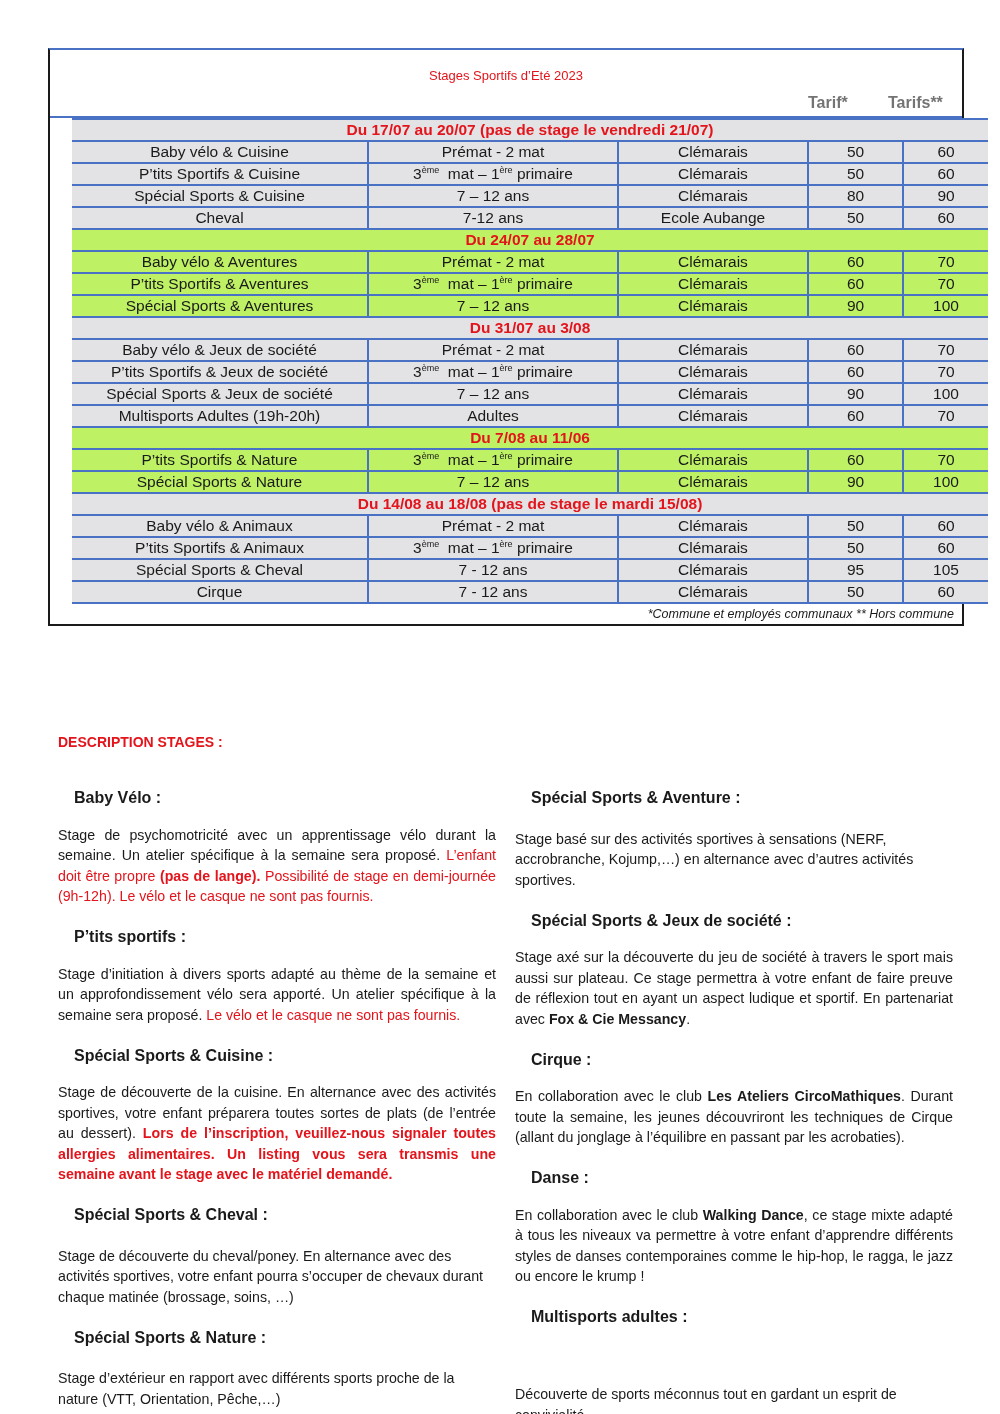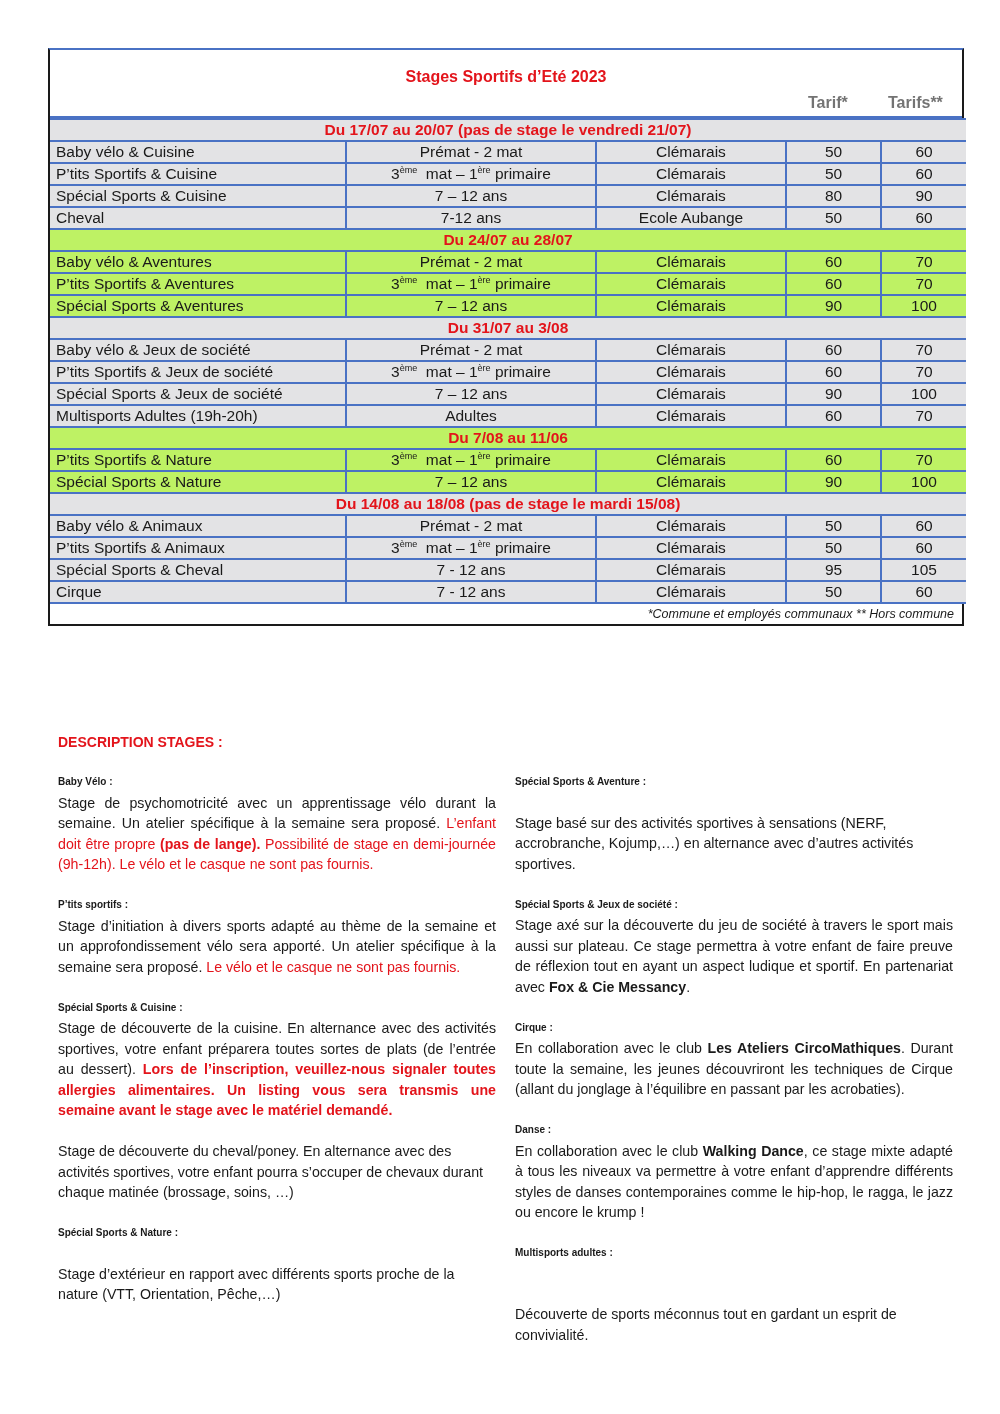--- a/index.html
+++ b/index.html
@@ -5,44 +5,44 @@
   html, body { margin: 0; padding: 0; background: #ffffff; }
   body { width: 1000px; height: 1414px; position: relative; font-family: "Liberation Sans", sans-serif; color: #1a1a1a; overflow: hidden; }
 
   .table-wrap {
     position: absolute; left: 48px; top: 48px; width: 916px;
     border: 2px solid #1a1a1a; border-top: 2px solid #4a72c4; box-sizing: border-box;
   }
   .title-row { height: 66px; position: relative; border-bottom: 2px solid #4a72c4; background: #fff; }
   .title {
     position: absolute; left: 0; right: 0; top: 18px; text-align: center;
-    color: #e3141b; font-weight: bold; font-size: 16px;
+    color: #e3141b; font-weight: normal; font-size: 13px;
   }
   .tarif-h { position: absolute; top: 44px; font-weight: bold; font-size: 16px; color: #737373; }
   .tarif-h.t1 { left: 758px; }
   .tarif-h.t2 { left: 838px; }
 
-  table { border-collapse: collapse; width: 100%; table-layout: fixed; }
+  table { border-collapse: collapse; width: 100%; table-layout: fixed; margin-left: 22px; }
   td { border: 2px solid #4a72c4; height: 20px; padding: 0 6px; font-size: 15.5px; line-height: 20px; white-space: nowrap; overflow: hidden; }
   td.c { text-align: center; }
   tr.period td { text-align: center; color: #e3141b; font-weight: bold; border-left: none; border-right: none; }
   tr.gray td { background: #e3e3e5; }
   tr.white td { background: #bef264; }
-  td:first-child { border-left: none; }
+  td:first-child { border-left: none; text-align: center; }
   td:last-child { border-right: none; }
   sup { font-size: 9px; line-height: 0; vertical-align: 6px; }
 
   .footnote-row { height: 20px; text-align: right; font-style: italic; font-size: 12.5px; padding-right: 8px; line-height: 20px; }
 
   .desc-title { position: absolute; left: 58px; top: 734px; color: #e3141b; font-weight: bold; font-size: 14px; }
   .col { position: absolute; width: 438px; font-size: 14.2px; line-height: 20.5px; }
   .col.left { left: 58px; top: 772px; }
   .col.right { left: 515px; top: 772px; }
   .block { margin-bottom: 20.5px; }
-  .block h4 { margin: 0; font-size: 10px; font-weight: bold; }
+  .block h4 { margin: 16px; font-size: 16px; font-weight: bold; }
   .block p { margin: 0; text-align: justify; }
   .red { color: #e3141b; }
   .b { font-weight: bold; }
   .left-aligned p { text-align: left; margin-top: 20px; }
   .gap { height: 20.5px; }
 </style>
 </head>
 <body>
 
 <div class="table-wrap">
@@ -208,20 +208,21 @@
   </div>
   <div class="block">
     <h4>P’tits sportifs :</h4>
     <p><span>Stage d’initiation à divers sports adapté au thème de la semaine et un approfondissement vélo sera apporté. Un atelier spécifique à la semaine sera proposé. </span><span class="red">Le vélo et le casque ne sont pas fournis.</span></p>
   </div>
   <div class="block">
     <h4>Spécial Sports &amp; Cuisine :</h4>
     <p><span>Stage de découverte de la cuisine. En alternance avec des activités sportives, votre enfant préparera toutes sortes de plats (de l’entrée au dessert). </span><span class="red b">Lors de l’inscription, veuillez-nous signaler toutes allergies alimentaires. Un listing vous sera transmis une semaine avant le stage avec le matériel demandé.</span></p>
   </div>
   <div class="block left-aligned">
+    <h4>Spécial Sports &amp; Cheval :</h4>
     <p>Stage de découverte du cheval/poney. En alternance avec des activités sportives, votre enfant pourra s’occuper de chevaux durant chaque matinée (brossage, soins, …)</p>
   </div>
   <div class="block left-aligned">
     <h4>Spécial Sports &amp; Nature :</h4>
     <p>Stage d’extérieur en rapport avec différents sports proche de la nature (VTT, Orientation, Pêche,…)</p>
   </div>
 </div>
 
 <div class="col right">
   <div class="block left-aligned">

